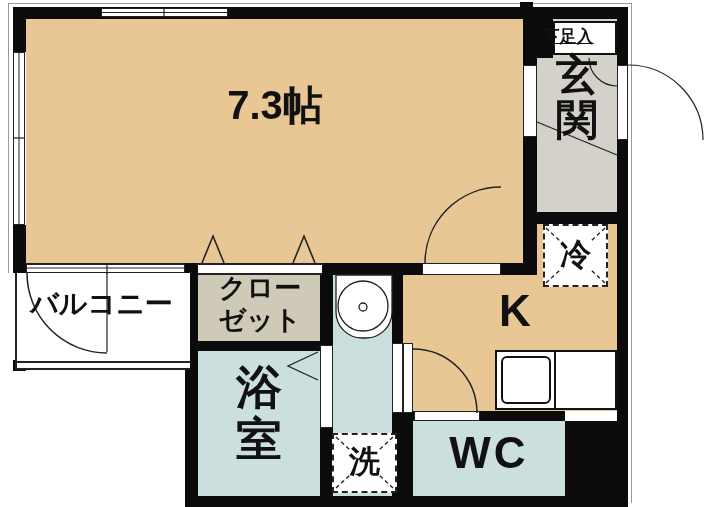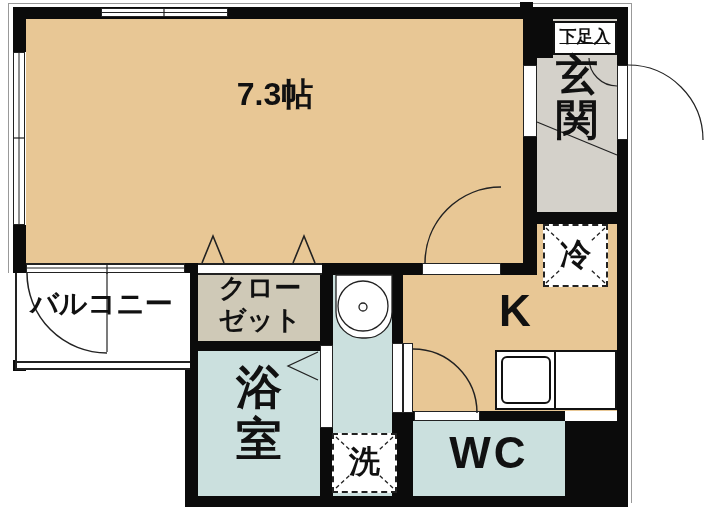--- a/index.html
+++ b/index.html
@@ -105,27 +105,27 @@
         <path d="M546,228 L561,242 M605,228 L590,242 M546,283 L561,269 M605,283 L590,269"></path>
         <path d="M336,437 L350,450 M393,437 L379,450 M336,488 L350,475 M393,488 L379,475"></path>
       </g>
       <path fill="#ffffff" stroke-width="1.3" d="M336,275 L392,275 L392,312 A26,26 0 0 1 366,338 L362,338 A26,26 0 0 1 336,312 Z"></path>
       <circle cx="363" cy="306" r="25" stroke-width="1.3"></circle>
       <circle cx="363" cy="307" r="4" stroke-width="1.3"></circle>
     </g>
   </svg>
 
   <div class="label" style="left:175px;top:76px;width:200px;font-size:46px;">
-    <div style="font-size:32px;">7.3帖</div>
+    <div style="font-size:40px;margin-top:6px;">7.3帖</div>
   </div>
   <div class="label" style="left:537px;top:52px;width:80px;font-size:42px;line-height:1.08;">
     <div>玄</div>
     <div>関</div>
   </div>
-  <div class="label" style="left:553px;top:21px;width:64px;height:34px;font-size:17px;line-height:32px;text-decoration:underline;">下足入</div>
+  <div class="label" style="left:536px;top:21px;width:64px;height:34px;font-size:17px;line-height:32px;text-decoration:underline;">下足入</div>
   <div class="label" style="left:543px;top:224px;width:65px;height:63px;font-size:31px;line-height:62px;">冷</div>
   <div class="label" style="left:481px;top:286px;width:68px;font-size:44px;">K</div>
   <div class="label" style="left:198px;top:273px;width:124px;font-size:27px;line-height:1.18;">
     <div>クロー</div>
     <div>ゼット</div>
   </div>
   <div class="label" style="left:15px;top:288px;width:173px;font-size:28px;">バルコニー</div>
   <div class="label" style="left:198px;top:362px;width:122px;font-size:46px;line-height:1.12;">
     <div>浴</div>
     <div>室</div>

